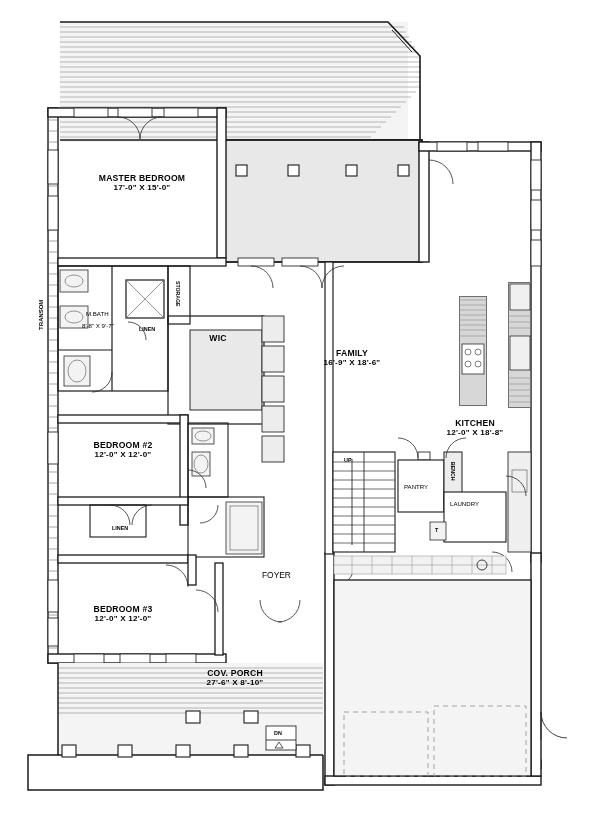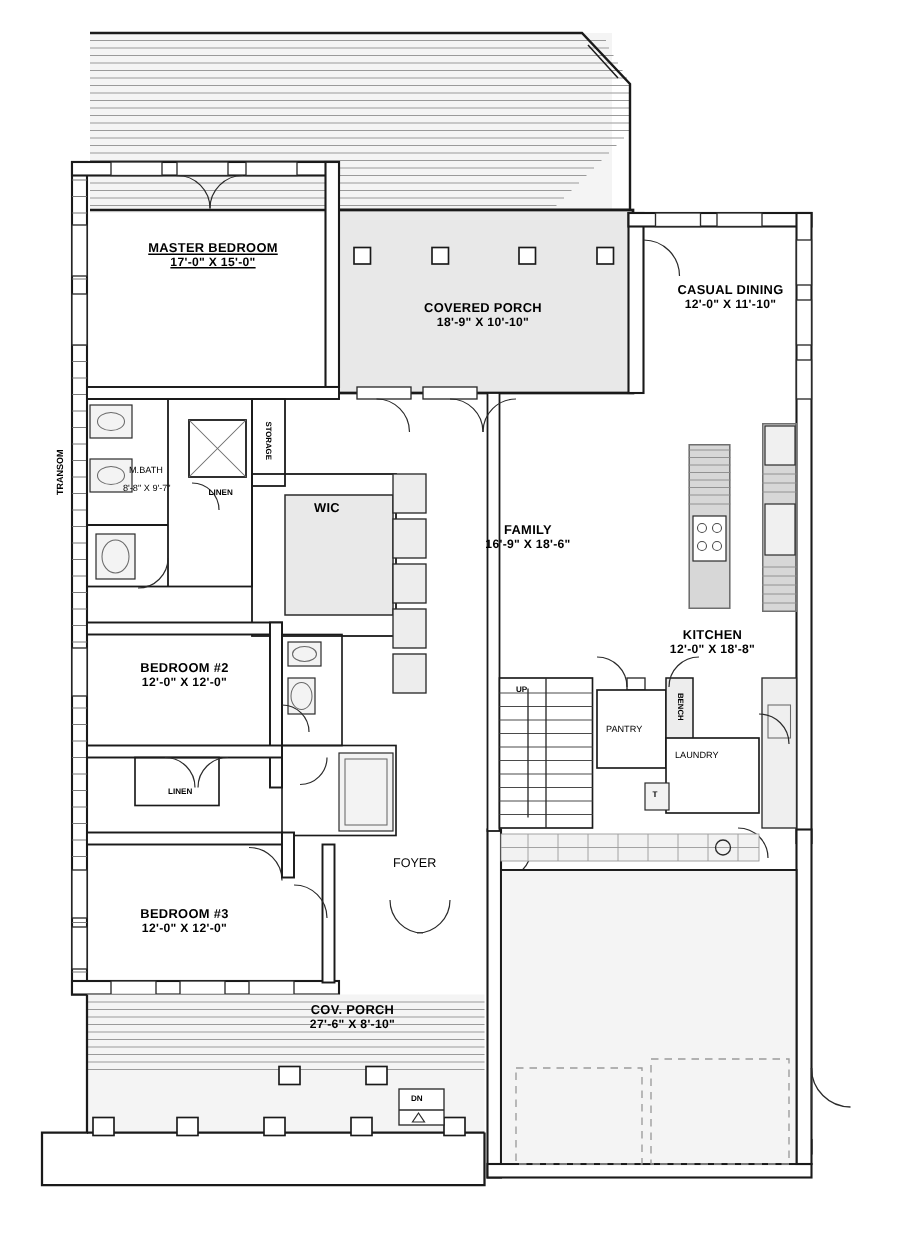--- a/index.html
+++ b/index.html
@@ -98,24 +98,20 @@
       <rect x="222" y="140" width="200" height="122"></rect>
     </g>
 
     <g fill="#ffffff" stroke="#1a1a1a" stroke-width="1.1">
       <rect x="236" y="165" width="11" height="11"></rect>
       <rect x="288" y="165" width="11" height="11"></rect>
       <rect x="346" y="165" width="11" height="11"></rect>
       <rect x="398" y="165" width="11" height="11"></rect>
     </g>
   </svg>
-  <div class="room-label" style="left:252px; top:200px; width:140px;">
-    <span class="nm">COVERED PORCH</span>
-    <span class="dm">18'-9" X 10'-10"</span>
-  </div>
 
   <svg class="ov">
 
     <g stroke="#1a1a1a" stroke-width="1.4" fill="#ffffff">
       <rect x="48" y="108" width="10" height="555"></rect>
     </g>
 
     <g stroke="#6a6a6a" stroke-width="0.6">
       <line x1="48" y1="120" x2="58" y2="120"></line>
         <line x1="48" y1="131" x2="58" y2="131"></line>
@@ -207,31 +203,27 @@
     <g stroke="#2b2b2b" stroke-width="0.9" fill="#ffffff">
       <rect x="48" y="150" width="10" height="34"></rect>
       <rect x="48" y="196" width="10" height="34"></rect>
     </g>
 
     <g stroke="#2b2b2b" stroke-width="0.8" fill="none">
       <path d="M118,117 A22,22 0 0 1 140,139"></path>
       <path d="M162,117 A22,22 0 0 0 140,139"></path>
     </g>
   </svg>
-  <div class="room-label" style="left:72px; top:160px; width:140px;text-decoration:underline;">
+  <div class="room-label" style="left:72px; top:173px; width:140px;">
     <span class="nm">MASTER BEDROOM</span>
     <span class="dm">17'-0" X 15'-0"</span>
   </div>
 
   <div class="vert" style="left:38px; top:330px;"><span>TRANSOM</span></div>
 
-  <div class="room-label" style="left:432px; top:188px; width:110px;">
-    <span class="nm">CASUAL DINING</span>
-    <span class="dm">12'-0" X 11'-10"</span>
-  </div>
   <svg class="ov">
     <g stroke="#2b2b2b" stroke-width="0.9" fill="#ffffff">
       <rect x="437" y="142" width="30" height="9"></rect>
       <rect x="478" y="142" width="30" height="9"></rect>
       <rect x="531" y="160" width="10" height="30"></rect>
       <rect x="531" y="200" width="10" height="30"></rect>
       <rect x="531" y="240" width="10" height="26"></rect>
     </g>
 
     <g stroke="#2b2b2b" stroke-width="0.8" fill="none">

